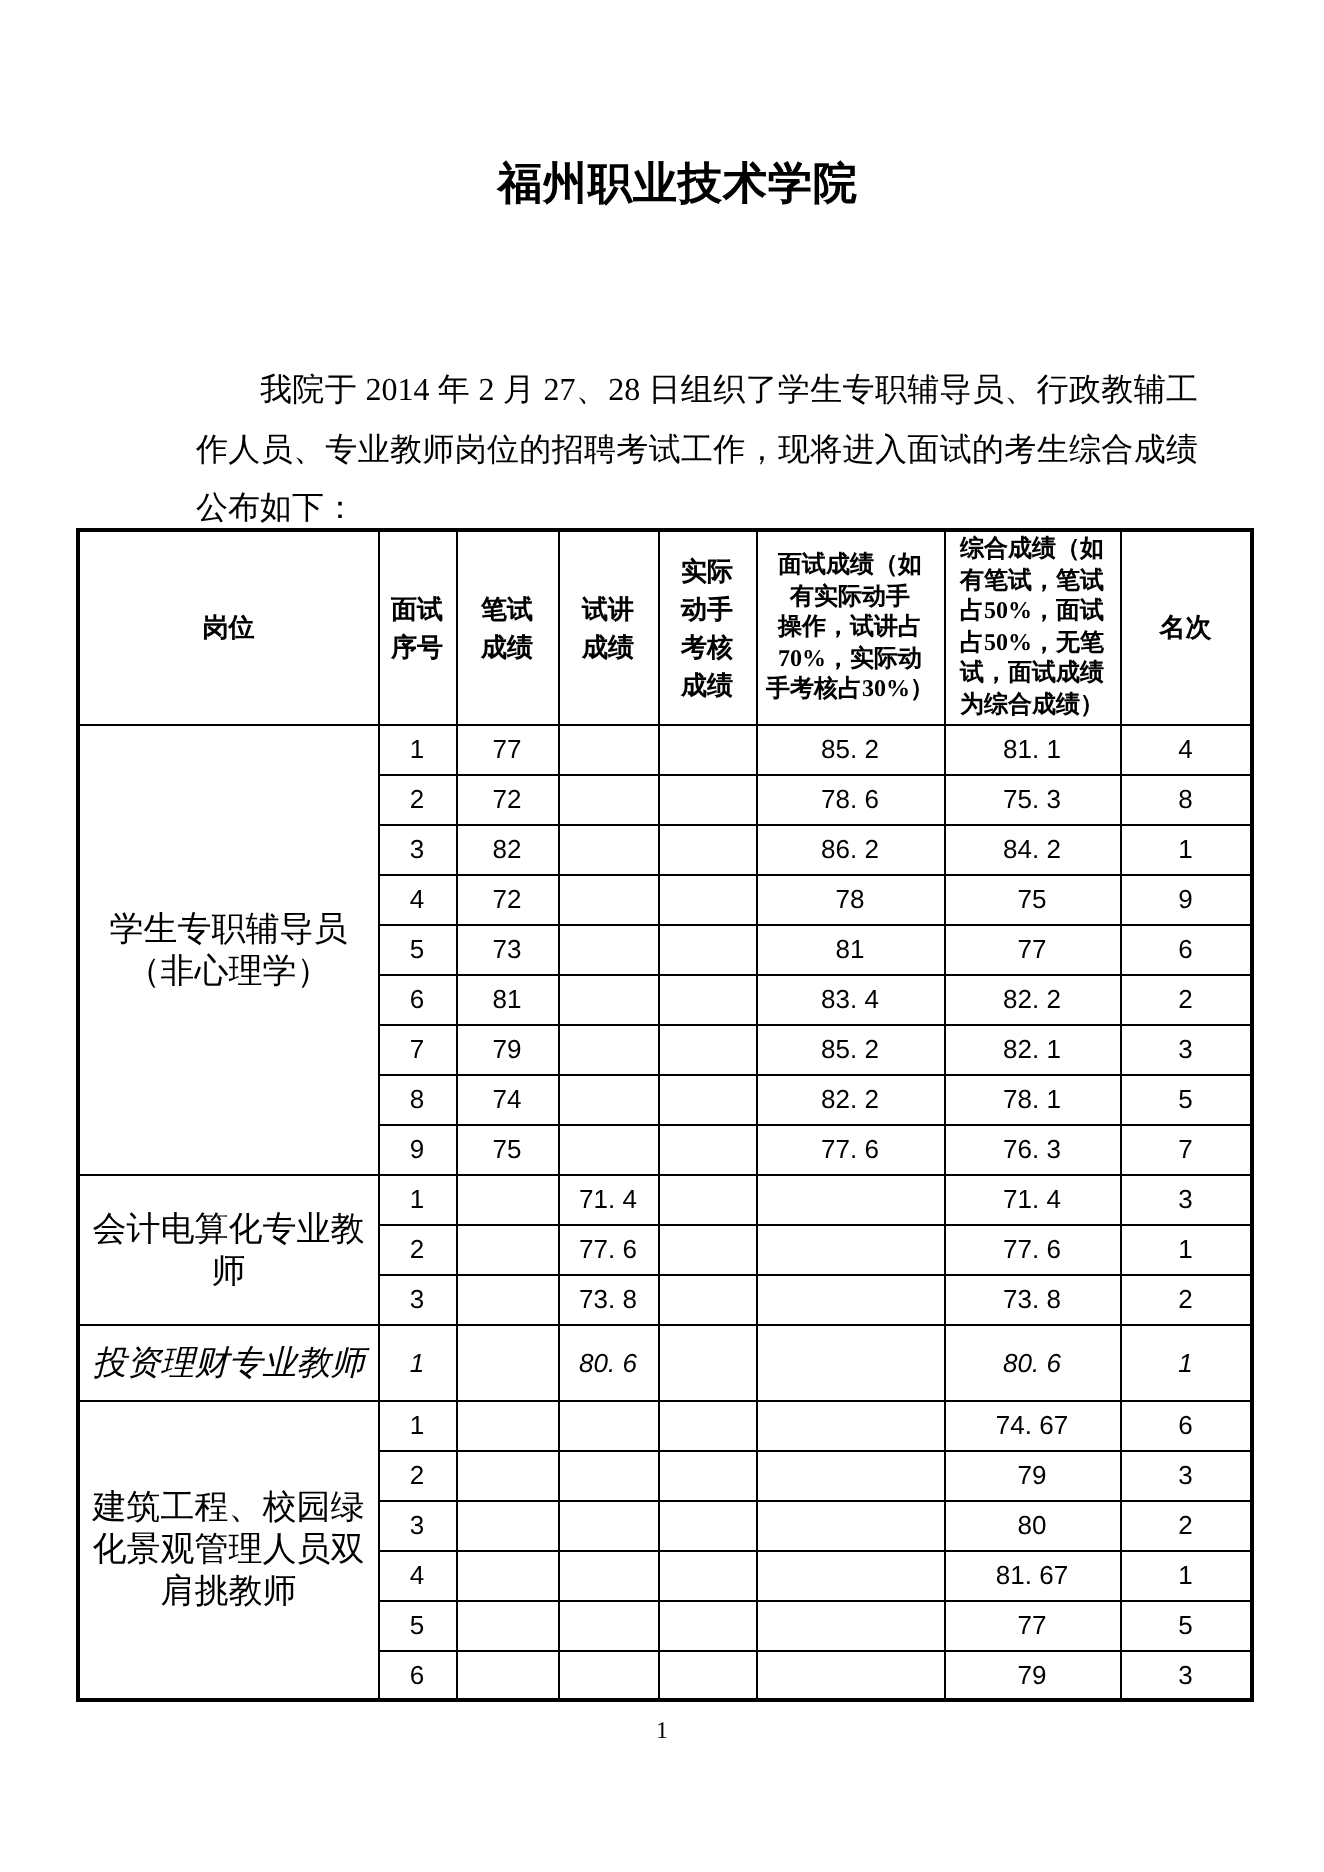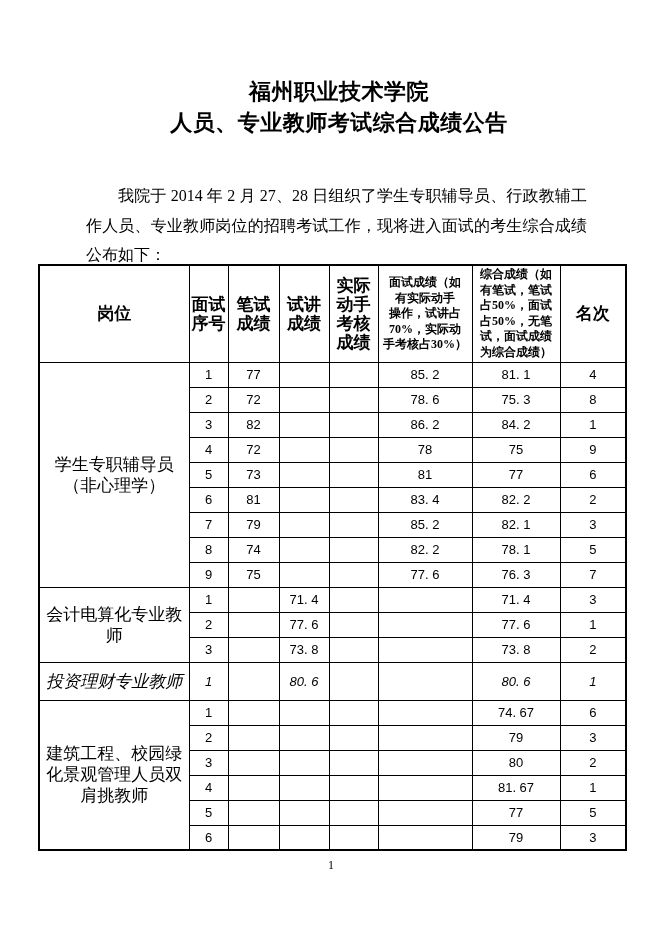--- a/index.html
+++ b/index.html
@@ -15,36 +15,36 @@
   }
   .title {
     position: absolute; top: 76px; left: 0; width: 662px;
     text-align: center;
     font-family: "Liberation Sans", sans-serif;
     font-weight: bold; font-size: 22px; line-height: 31px;
     letter-spacing: 0.5px;
     padding-left: 16px;
   }
   .intro {
-    position: absolute; top: 181px; left: 86px; width: 501px;
+    position: absolute; top: 181px; left: 98px; width: 501px;
     margin: 0; font-size: 16px; line-height: 29.5px;
     text-indent: 2em; text-align: justify;
   }
   table.score {
     position: absolute; top: 264px; left: 38px; width: 587px;
     border-collapse: collapse; table-layout: fixed;
     border: 2px solid #000;
   }
   .score th, .score td {
     border: 1px solid #000; text-align: center; vertical-align: middle;
     padding: 0 2px; overflow: hidden;
   }
   .score thead tr { height: 97px; }
   .score th {
-    font-weight: bold; font-size: 17px; line-height: 19px;
+    font-weight: bold; font-size: 13px; line-height: 19px;
     white-space: pre-line;
   }
   .score th.th-long { font-size: 12px; line-height: 15.5px; padding: 0 3px; }
   .score tbody tr { height: 25px; }
   .score tbody tr.g2 { height: 38px; font-style: italic; }
   .pos-cell { font-size: 17px; line-height: 21px; padding: 0 5px; }
   .num-cell {
     font-family: "Liberation Sans", sans-serif;
     font-size: 13px;
   }
@@ -53,21 +53,20 @@
     text-align: center; font-size: 12px;
   }
 </style>
 </head>
 <body>
 
 <div class="page">
 
   <div class="title">
     <div>福州职业技术学院</div>
-    <div>人员、专业教师考试综合成绩公告</div>
   </div>
 
   <p class="intro">我院于 2014 年 2 月 27、28 日组织了学生专职辅导员、行政教辅工作人员、专业教师岗位的招聘考试工作，现将进入面试的考生综合成绩公布如下：</p>
 
   <table class="score">
     <colgroup>
       <col style="width:150px">
         <col style="width:39px">
         <col style="width:51px">
         <col style="width:50px">

